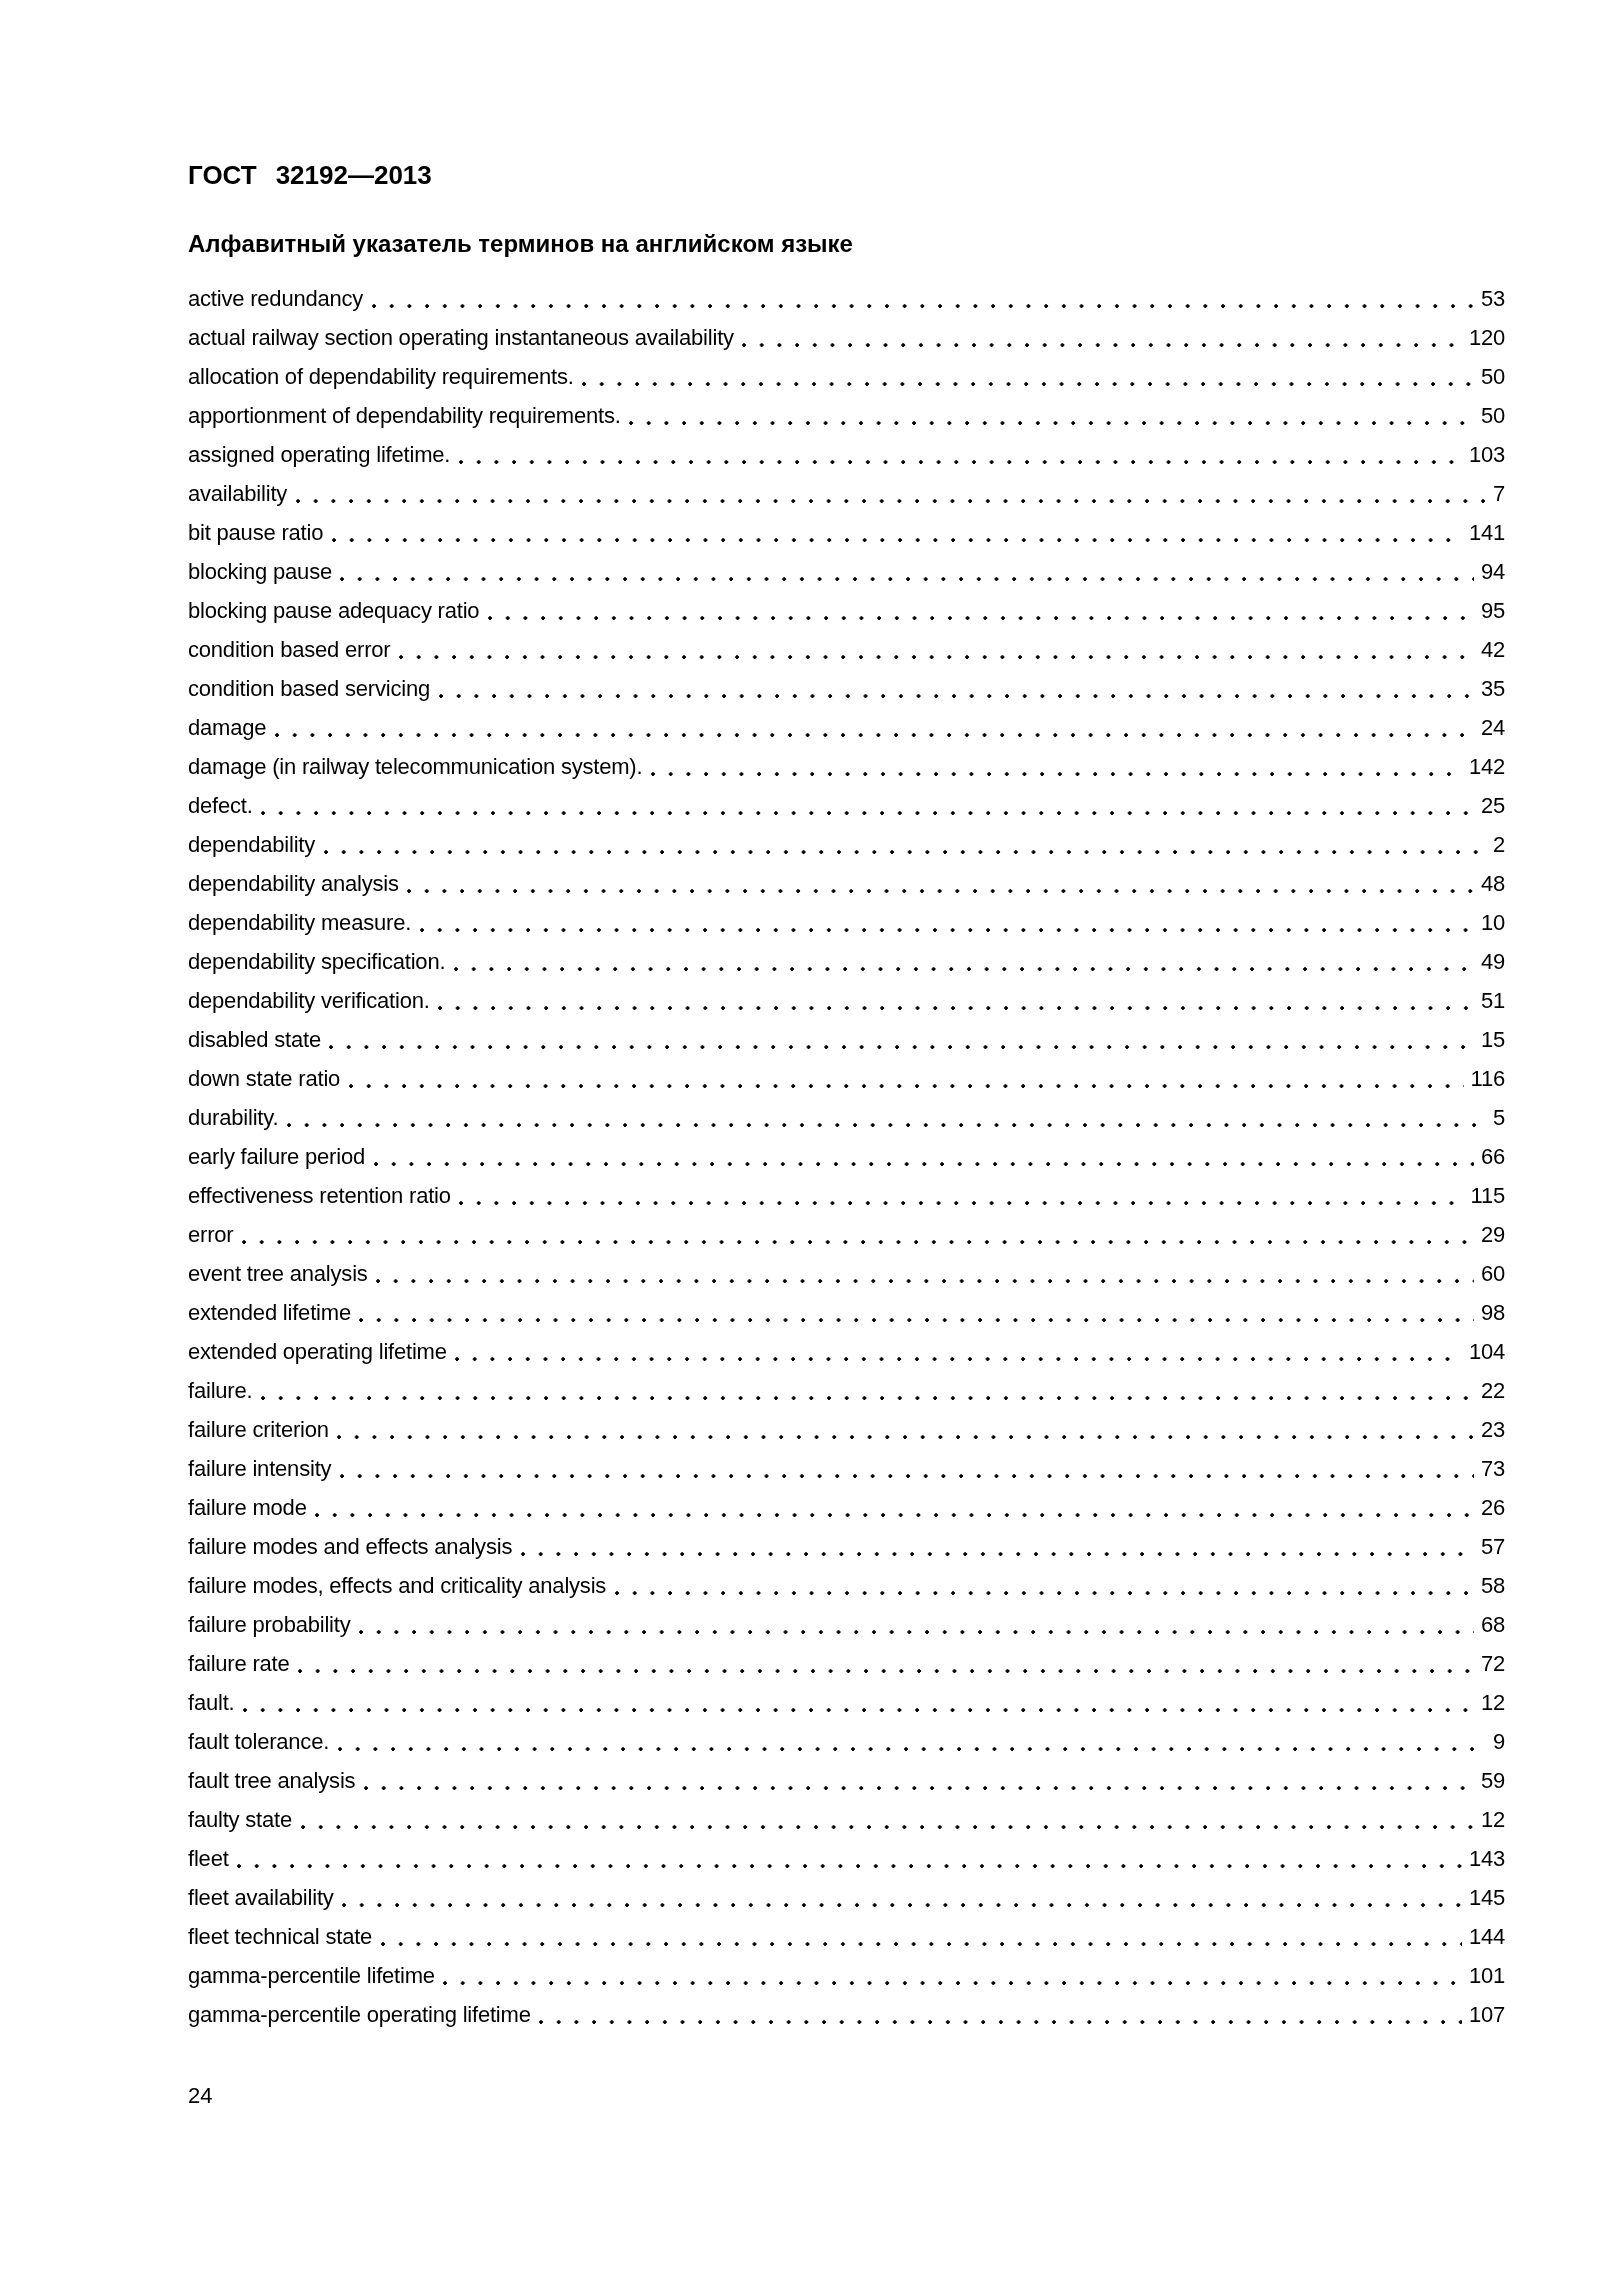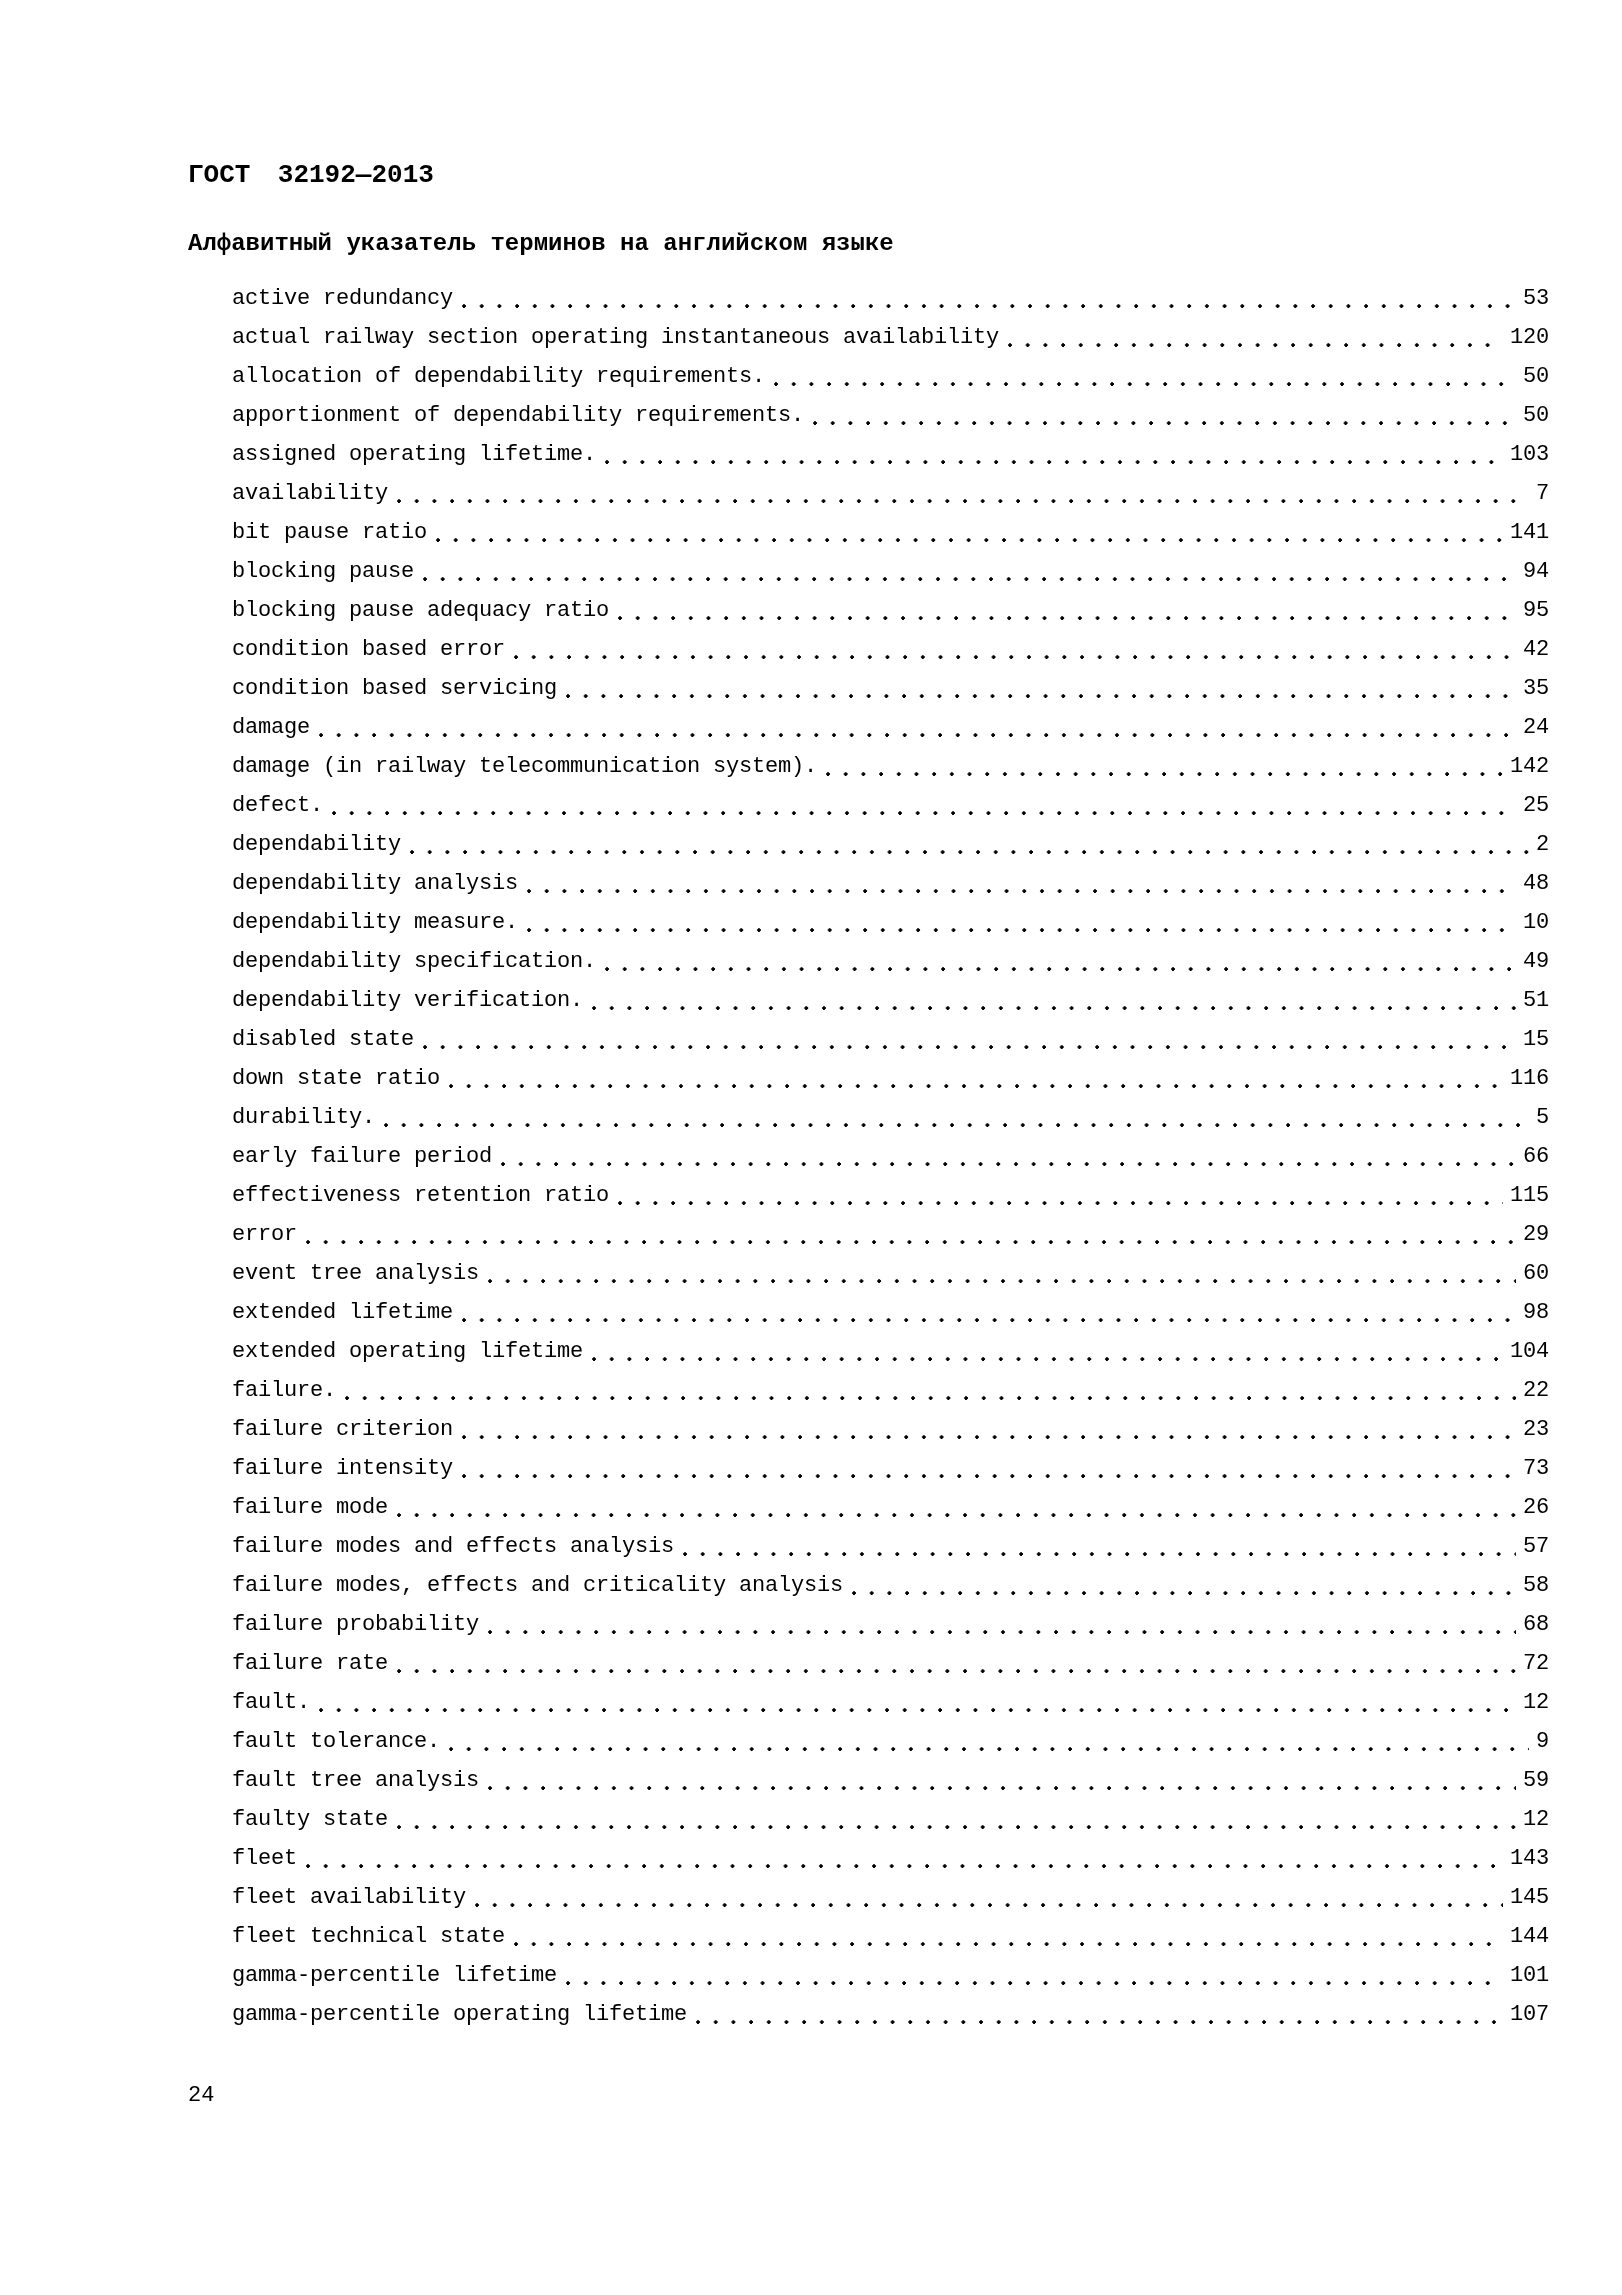--- a/index.html
+++ b/index.html
@@ -6,21 +6,21 @@
     margin: 0;
     padding: 0;
     background: #ffffff;
   }
   .sheet {
     position: relative;
     width: 1623px;
     height: 2295px;
     background: #ffffff;
     color: #000000;
-    font-family: Liberation Mono, monospace;
+    font-family: Liberation Sans, sans-serif;
     overflow: hidden;
   }
   .doc-header {
     position: absolute;
     left: 188px;
     top: 160px;
     font-size: 26px;
     font-weight: bold;
     word-spacing: 11.8px;
     white-space: nowrap;
@@ -33,21 +33,20 @@
     text-align: left;
     font-size: 24px;
     font-weight: bold;
     white-space: nowrap;
   }
   .index {
     position: absolute;
     left: 188px;
     top: 279px;
     width: 1317px;
-    margin-left: 44px;
   }
   .index-row {
     display: flex;
     align-items: stretch;
     height: 39px;
     line-height: 39px;
     font-size: 22px;
     letter-spacing: -0.2px;
     white-space: nowrap;
   }

